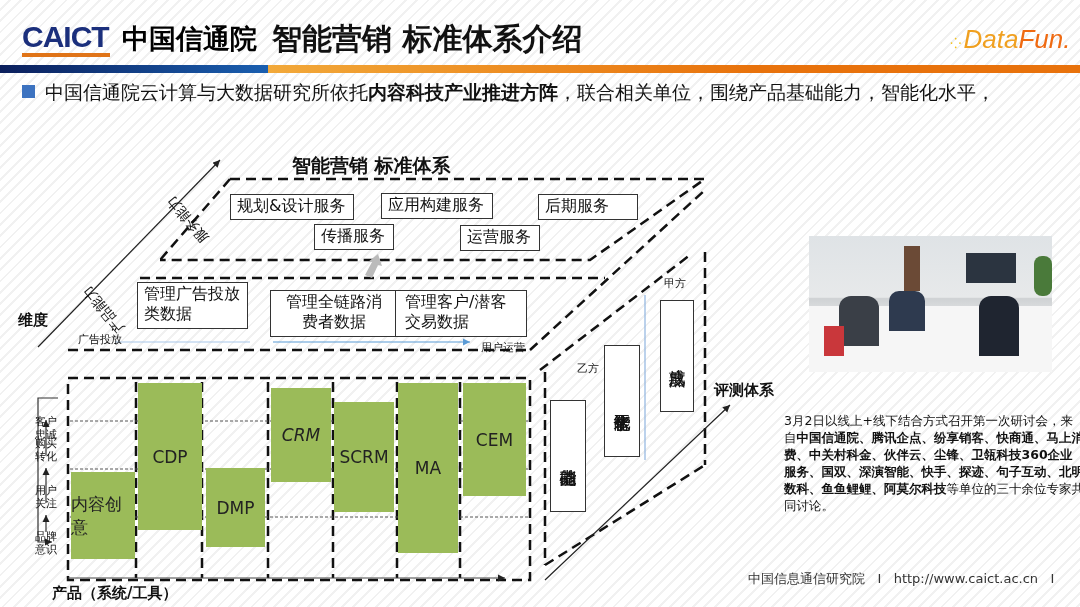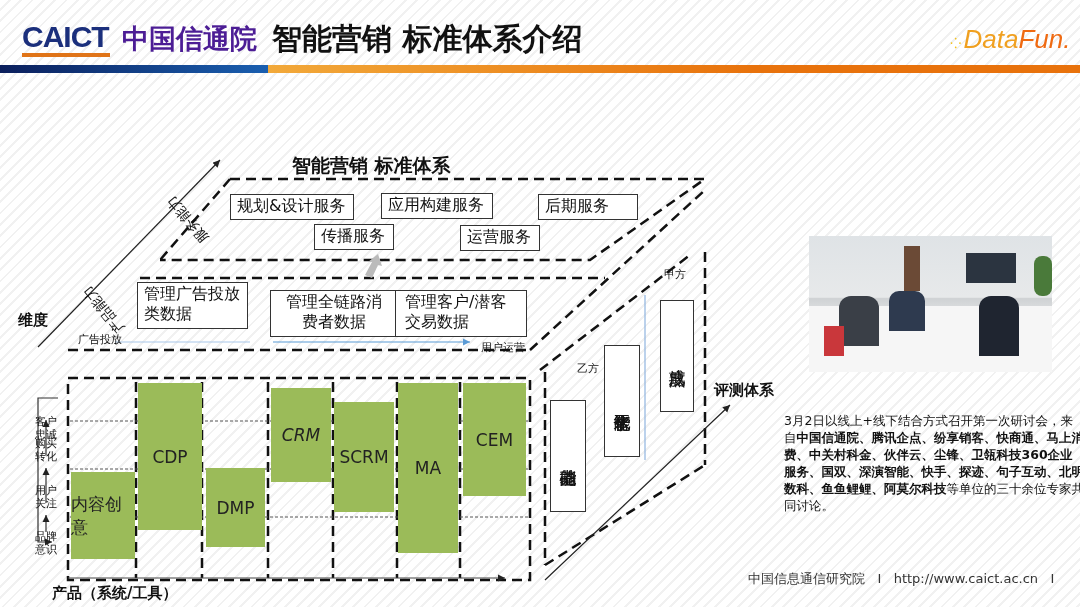--- a/index.html
+++ b/index.html
@@ -2,21 +2,21 @@
 <html><head>
 <meta charset="utf-8">
 <style>
   html,body{margin:0;padding:0;}
   body{width:1080px;height:607px;position:relative;overflow:hidden;
     font-family:"DejaVu Sans","Liberation Sans",sans-serif;color:#111;
     background:#fff repeating-linear-gradient(135deg,#fff 0px,#fff 6px,#f1f1f1 6px,#f1f1f1 8px);}
   .abs{position:absolute;}
   .logo{left:22px;top:20px;font-family:"Liberation Sans",sans-serif;font-weight:900;font-size:30px;color:#1b2f7c;letter-spacing:-1px;}
   .logo .u{position:absolute;left:0;bottom:-3px;width:88px;height:4px;background:#e07418;}
-  .org{left:122px;top:21px;font-size:27px;font-weight:bold;color:#4c1d95;}
+  .org{left:122px;top:21px;font-size:27px;font-weight:bold;color:#000000;}
   .title{left:272px;top:19px;font-size:30px;font-weight:bold;color:#111;}
   .df{left:950px;top:24px;font-family:"Liberation Sans",sans-serif;font-weight:normal;font-style:italic;font-size:26px;color:#f0a020;}
   .df .dots{font-size:14px;color:#f4c21c;margin-right:2px;font-style:normal;}
   .df .fun{color:#ef6a12;}
   .bar-blue{left:0;top:65px;width:268px;height:8px;background:linear-gradient(90deg,#0b1f5c,#1a5fb0);}
   .bar-orange{left:268px;top:65px;width:812px;height:8px;background:linear-gradient(90deg,#f2a93a,#e8720c 60%);}
   .intro{left:22px;top:80px;width:1050px;font-size:19px;line-height:24px;}
   .intro .sq{display:inline-block;width:13px;height:13px;background:#3d73c0;margin-right:10px;vertical-align:1px;}
   .intro .l2{padding-left:25px;}
   .intro b{font-weight:bold;}
@@ -37,20 +37,21 @@
 <body>
 
 <div class="abs logo"><span>CAICT</span><span class="u"></span></div>
 <div class="abs org">中国信通院</div>
 <div class="abs title">智能营销 标准体系介绍</div>
 <div class="abs df"><span class="dots">⁘</span><span>Data</span><span class="fun">Fun.</span></div>
 <div class="abs bar-blue"></div>
 <div class="abs bar-orange"></div>
 
 <div class="abs intro">
+  <div><span class="sq"></span><span>中国信通院云计算与大数据研究所依托</span><b>内容科技产业推进方阵</b><span>，联合相关单位，围绕产品基础能力，智能化水平，</span></div>
 </div>
 
 <div class="abs sys-title">智能营销 标准体系</div>
 
 <svg class="abs" style="left:0;top:0" width="1080" height="607">
   <defs>
     <marker id="ar" markerWidth="8" markerHeight="8" refX="6" refY="3" orient="auto">
         <path d="M0,0 L6,3 L0,6 z" fill="#222"></path>
       </marker>
     <marker id="arb" markerWidth="8" markerHeight="8" refX="6" refY="3" orient="auto">
@@ -148,21 +149,21 @@
 
 <div class="green" style="left:71px;top:472px;width:64px;height:87px;">内容创意</div>
 <div class="green" style="left:138px;top:383px;width:64px;height:147px;">CDP</div>
 <div class="green" style="left:206px;top:468px;width:59px;height:79px;">DMP</div>
 <div class="green" style="left:271px;top:388px;width:60px;height:94px;font-style:italic;">CRM</div>
 <div class="green" style="left:334px;top:402px;width:60px;height:110px;">SCRM</div>
 <div class="green" style="left:398px;top:383px;width:60px;height:170px;">MA</div>
 <div class="green" style="left:463px;top:383px;width:63px;height:113px;">CEM</div>
 <div class="abs lbl-bold" style="left:52px;top:584px;">产品（系统/工具）</div>
 
-<div class="abs small" style="left:664px;top:267px;">甲方</div>
+<div class="abs small" style="left:664px;top:276px;">甲方</div>
 <div class="abs small" style="left:577px;top:361px;">乙方</div>
 <div class="vbox" style="left:550px;top:400px;width:36px;height:112px;">基础能力</div>
 <div class="vbox" style="left:604px;top:345px;width:36px;height:112px;">智能化水平</div>
 <div class="vbox" style="left:660px;top:300px;width:34px;height:112px;">成熟度</div>
 <div class="abs lbl-bold" style="left:714px;top:381px;">评测体系</div>
 
 <div class="abs photo">
   <div style="position:absolute;left:157px;top:17px;width:50px;height:30px;background:#2b3440;"></div>
   <div style="position:absolute;left:95px;top:10px;width:16px;height:45px;background:#6b4a36;"></div>
   <div style="position:absolute;left:0;top:70px;width:243px;height:66px;background:#f6f6f6;"></div>

